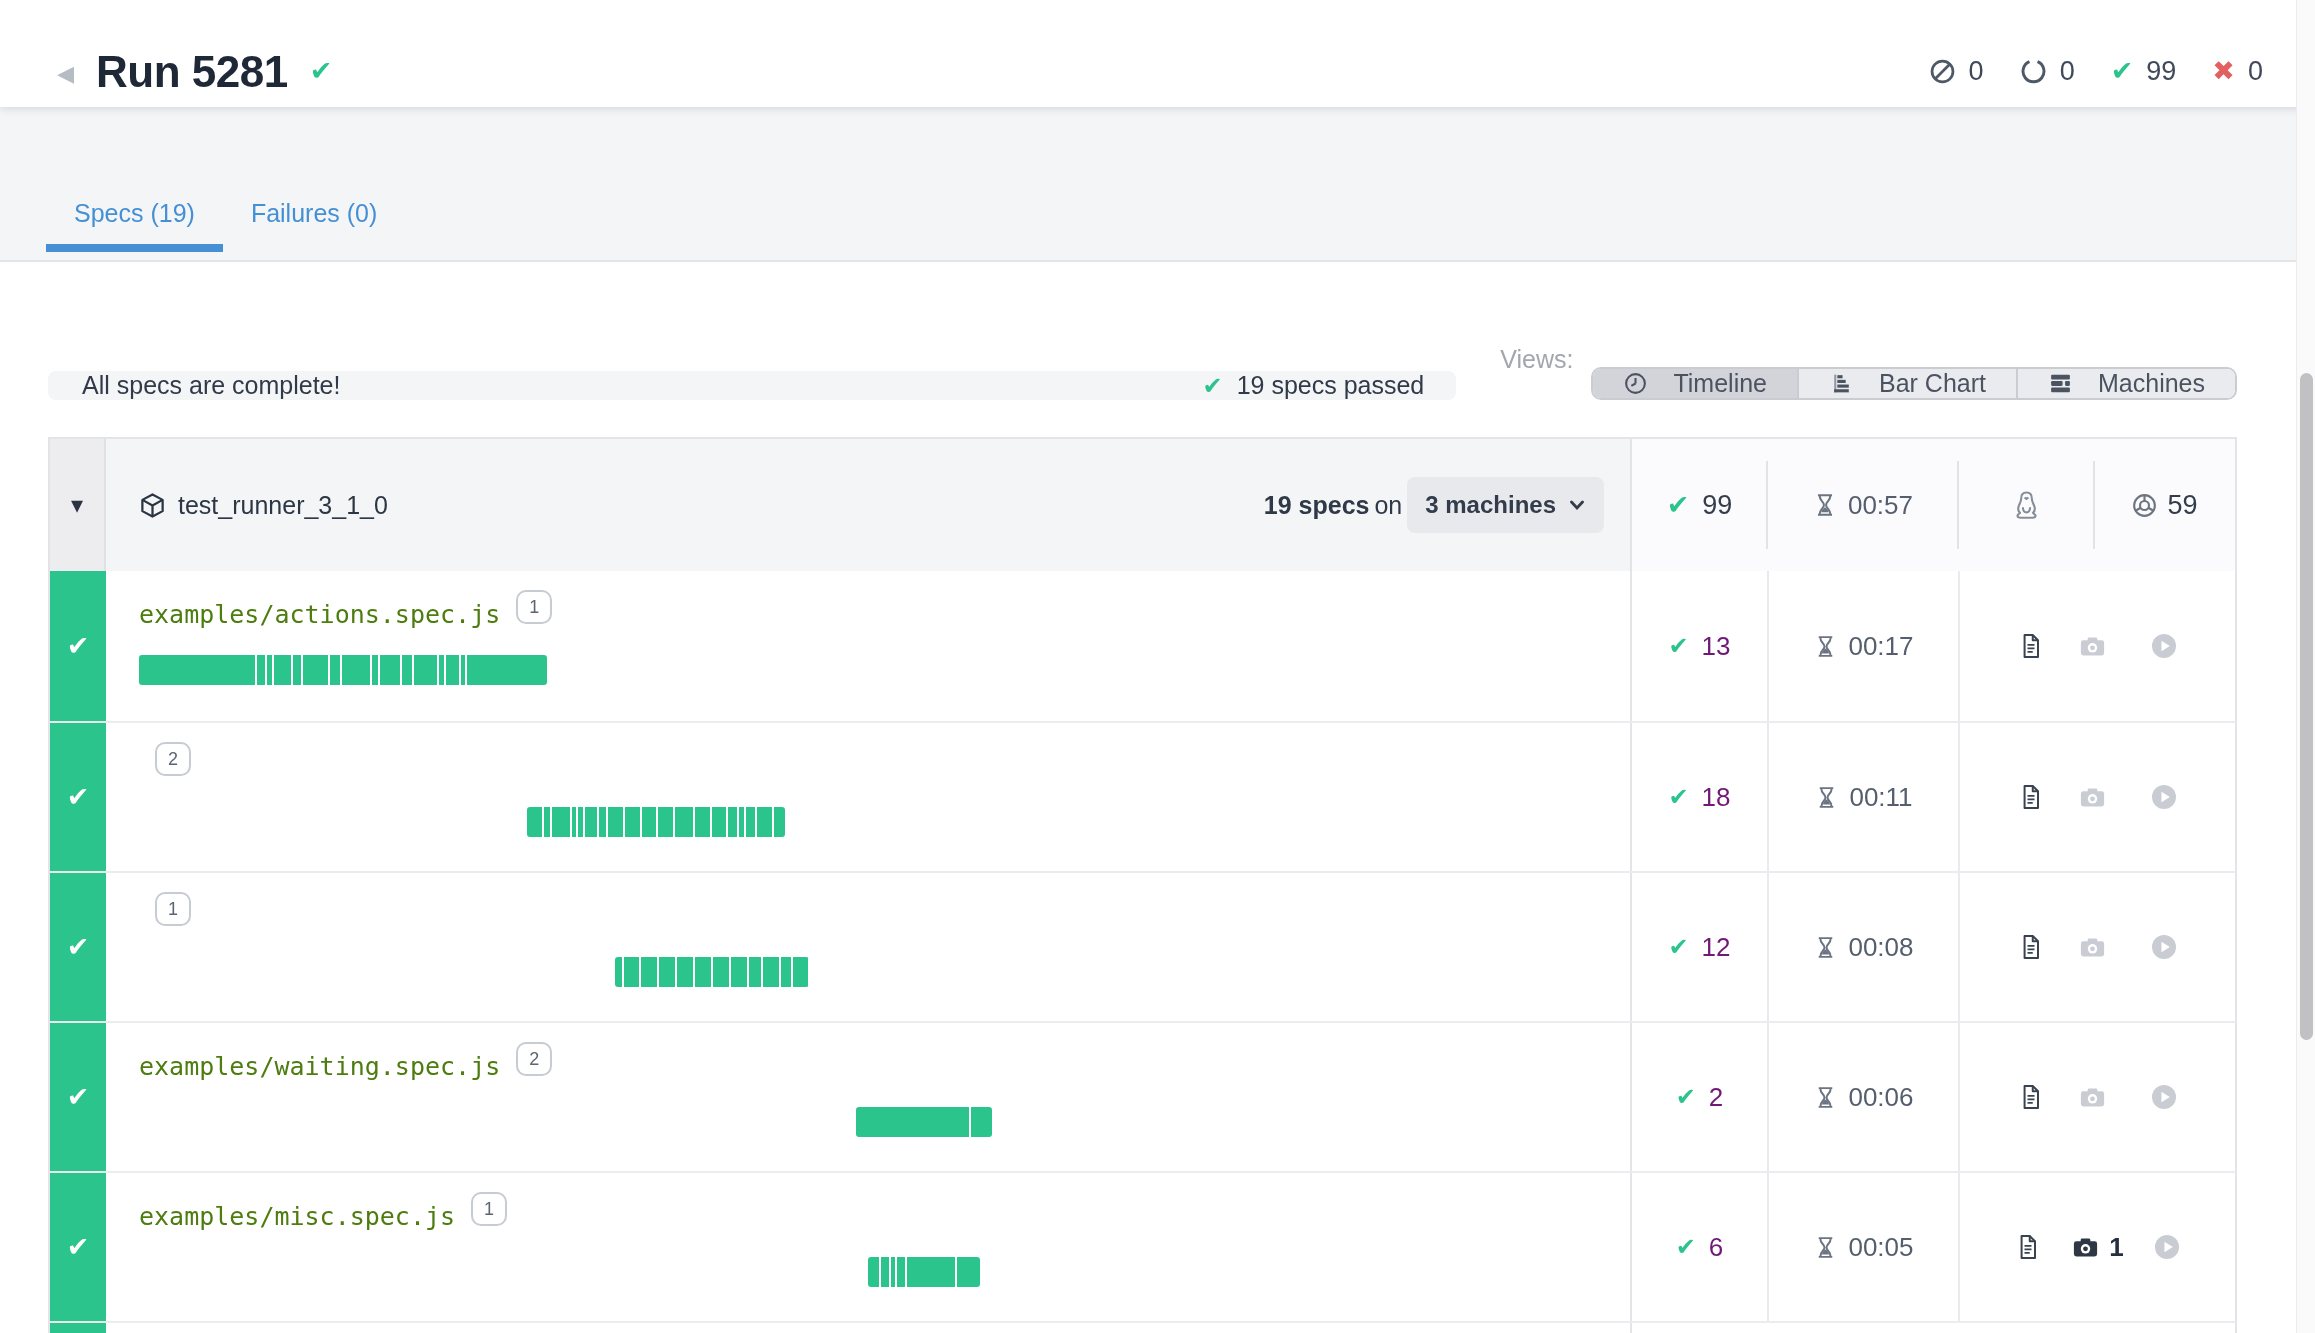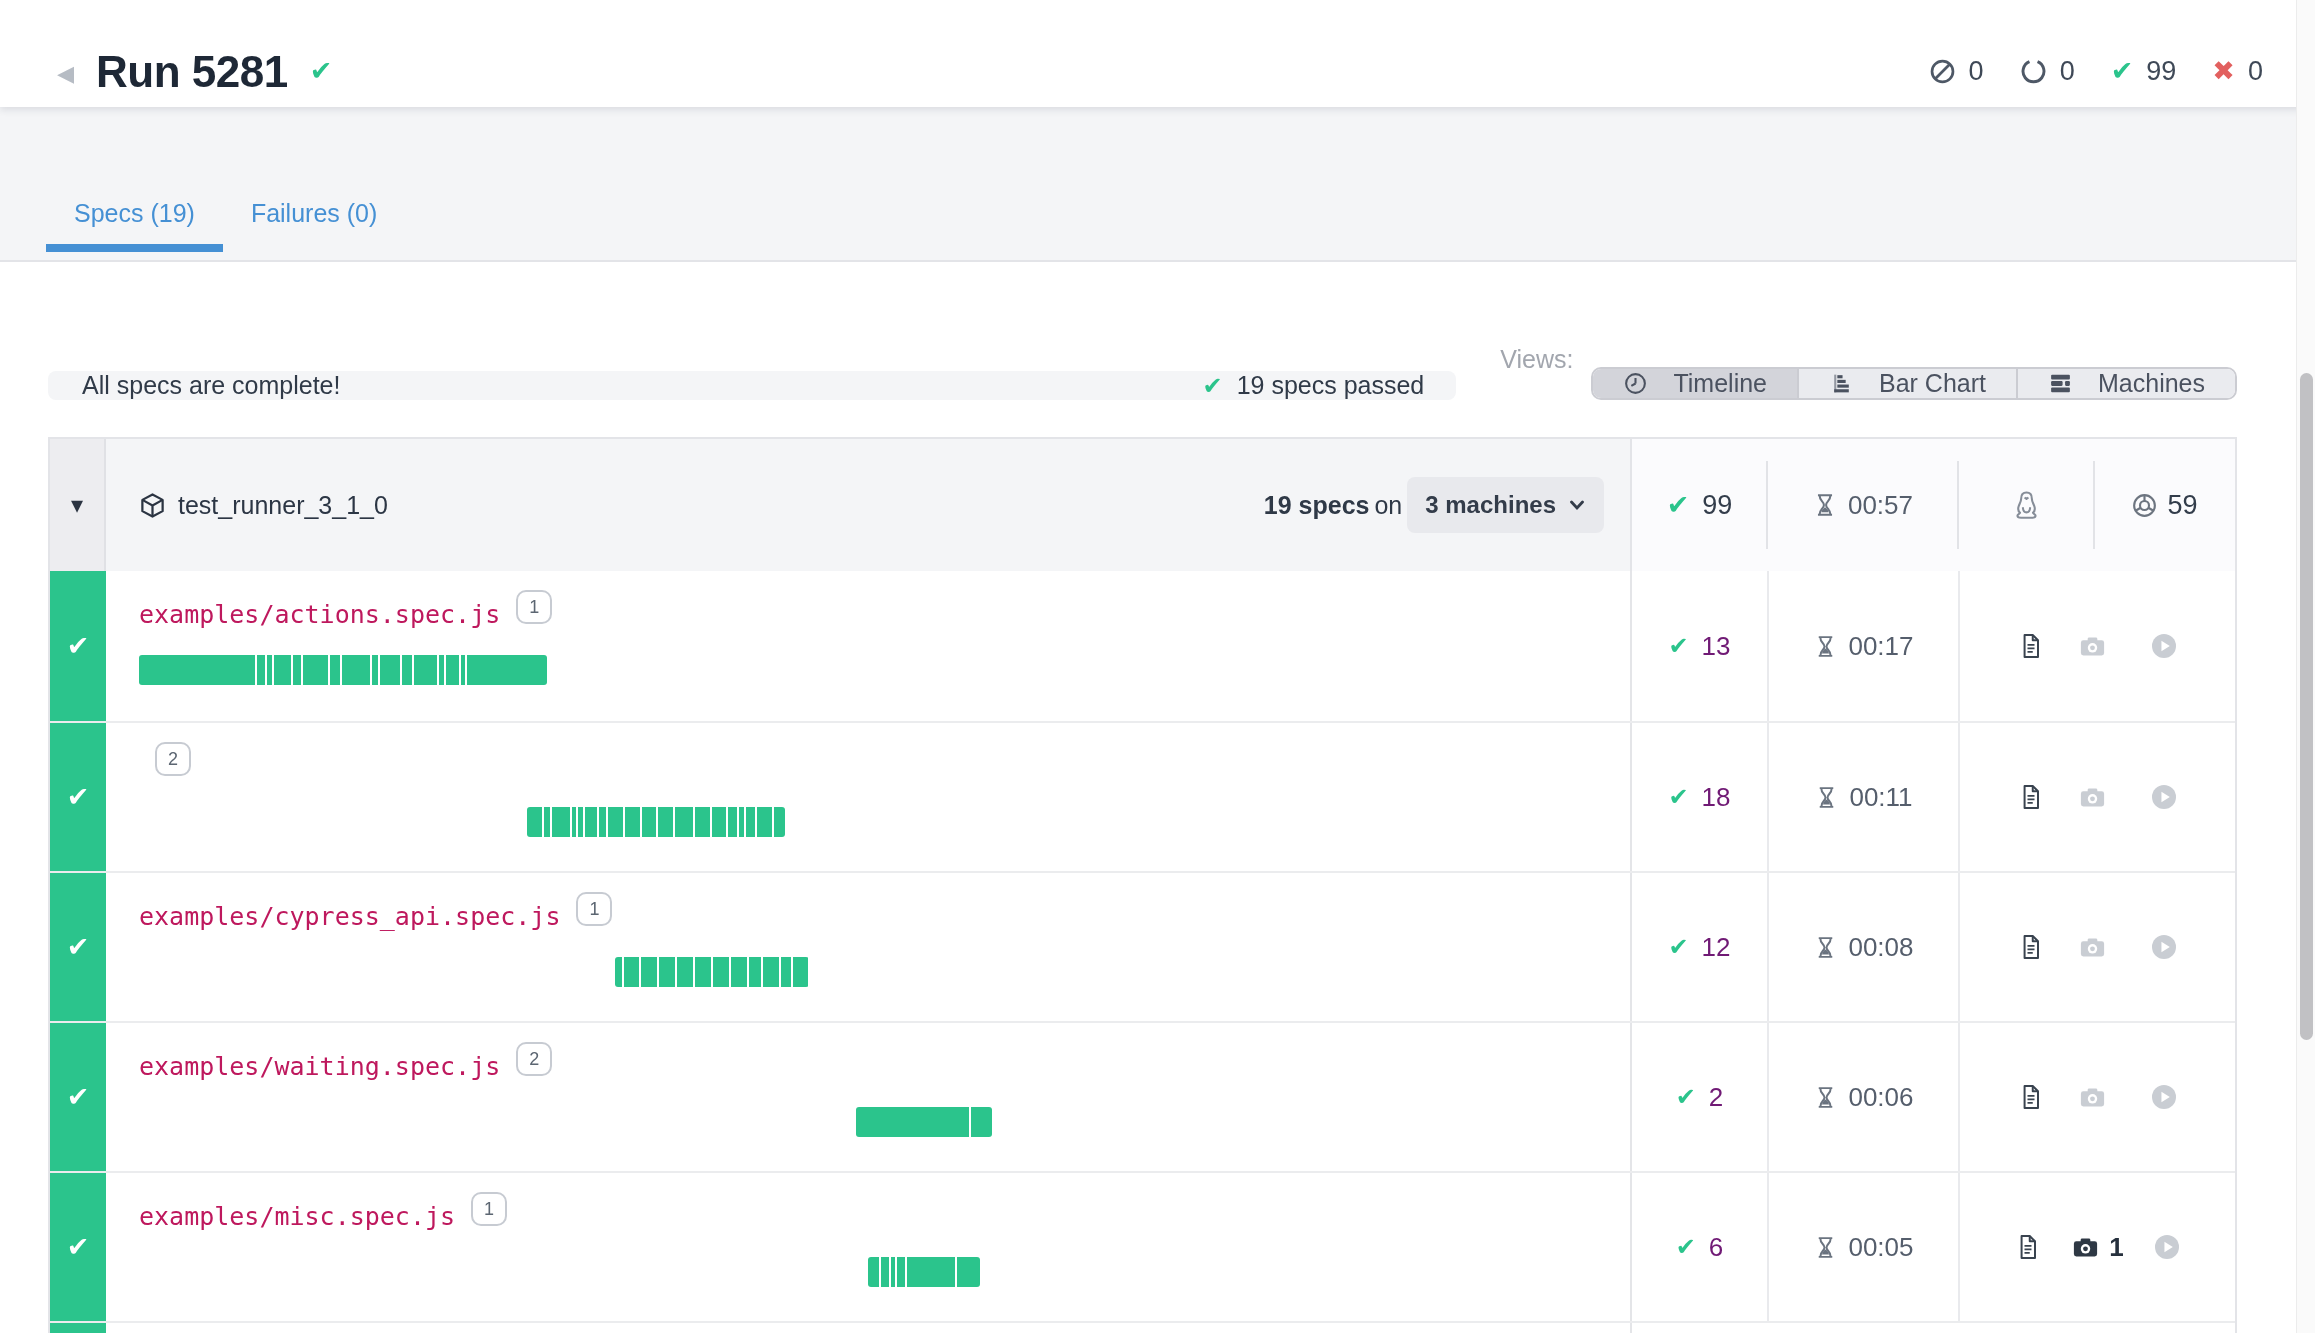--- a/index.html
+++ b/index.html
@@ -70,21 +70,21 @@
   .gstat.divided::before { content:""; position:absolute; left:-1px; top:22px; bottom:22px; width:2px; background:#e2e3e7; }
   .gnum { font-size:27px; color:#333d4b; }
   .time-txt { font-size:26px; color:#555e6c; }
 
   
   .spec-row { height:150px; background:#fff; }
   .spec-row .cell-strip { background:var(--green); }
   .strip-check { color:#fff; font-size:27px; }
   .spec-row .cell-spec { border-right:2px solid #e4e5e8; padding:28px 24px 0 33px; }
   .spec-name-line { display:flex; align-items:flex-start; }
-  .spec-name { font-family:"DejaVu Sans Mono", monospace; font-size:25px; color:#be185d; line-height:1.3; }
+  .spec-name { font-family:"DejaVu Sans Mono", monospace; font-size:25px; color:#4d7c0f; line-height:1.3; }
   .spec-badge { margin-left:16px; transform:translateY(-9px); border:2px solid #c7cbd2; border-radius:10px;
     padding:6px 11px; font-size:18px; color:#5c6672; line-height:1; background:#fff; }
   .bar-track { position:relative; margin-top:22px; margin-right:0; height:30px; width:calc(100% - 0px); }
   .bar-track-inner { position:absolute; left:0; right:24px; top:0; bottom:0; }
   .tl-bar { position:absolute; top:0; height:30px; display:flex; gap:2px; border-radius:3px; overflow:hidden; }
   .seg { background:var(--green); height:100%; }
   .spec-row .cell-pass, .spec-row .cell-time, .spec-row .cell-icons { border-left:2px solid #e9eaed; }
   .spec-row .cell-pass { border-left:none; }
   .rnum { font-size:26px; color:#701a75; }
   .row-icon { cursor:pointer; display:inline-flex; align-items:center; gap:9px; }
@@ -413,21 +413,20 @@
       </span>
     </div>
   </div>
 
   <div class="trow spec-row">
     <div class="cell-strip">
       <span class="strip-check">✔</span>
     </div>
     <div class="cell-spec">
       <div class="spec-name-line">
-        <span class="spec-name">examples/cypress_api.spec.js</span>
         <span class="spec-badge">1</span>
       </div>
       <div class="bar-track">
         <div class="bar-track-inner">
           <div class="tl-bar" style="left: 33%; width: 13.4%;">
                     <div class="seg" style="flex-grow: 1;"></div>
                     <div class="seg" style="flex-grow: 2.5;"></div>
                     <div class="seg" style="flex-grow: 2.5;"></div>
                     <div class="seg" style="flex-grow: 2.5;"></div>
                     <div class="seg" style="flex-grow: 2.5;"></div>

